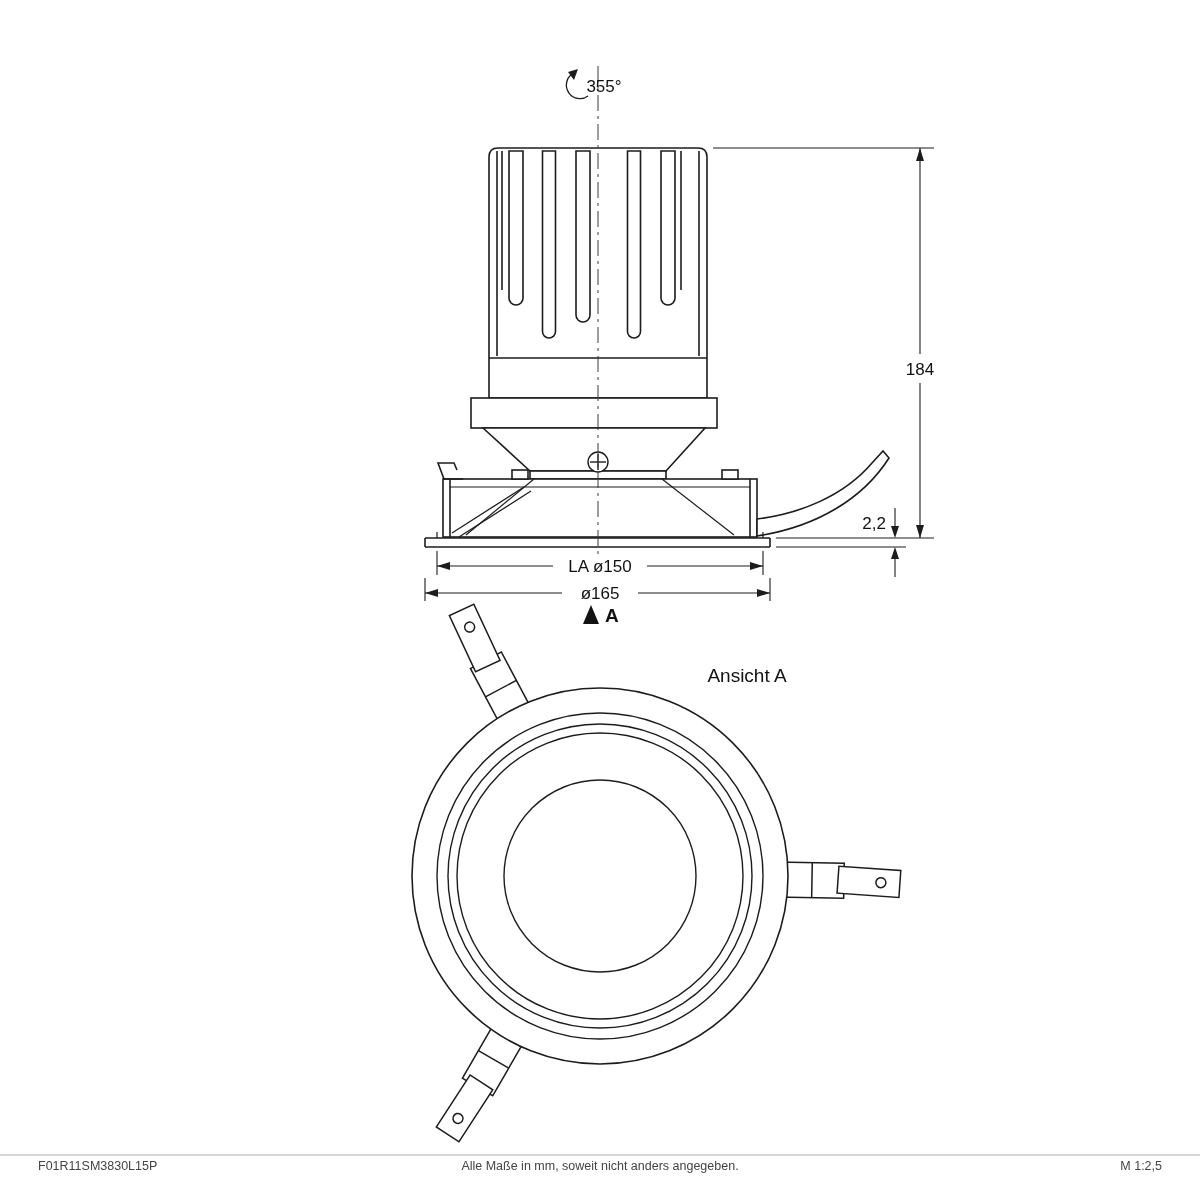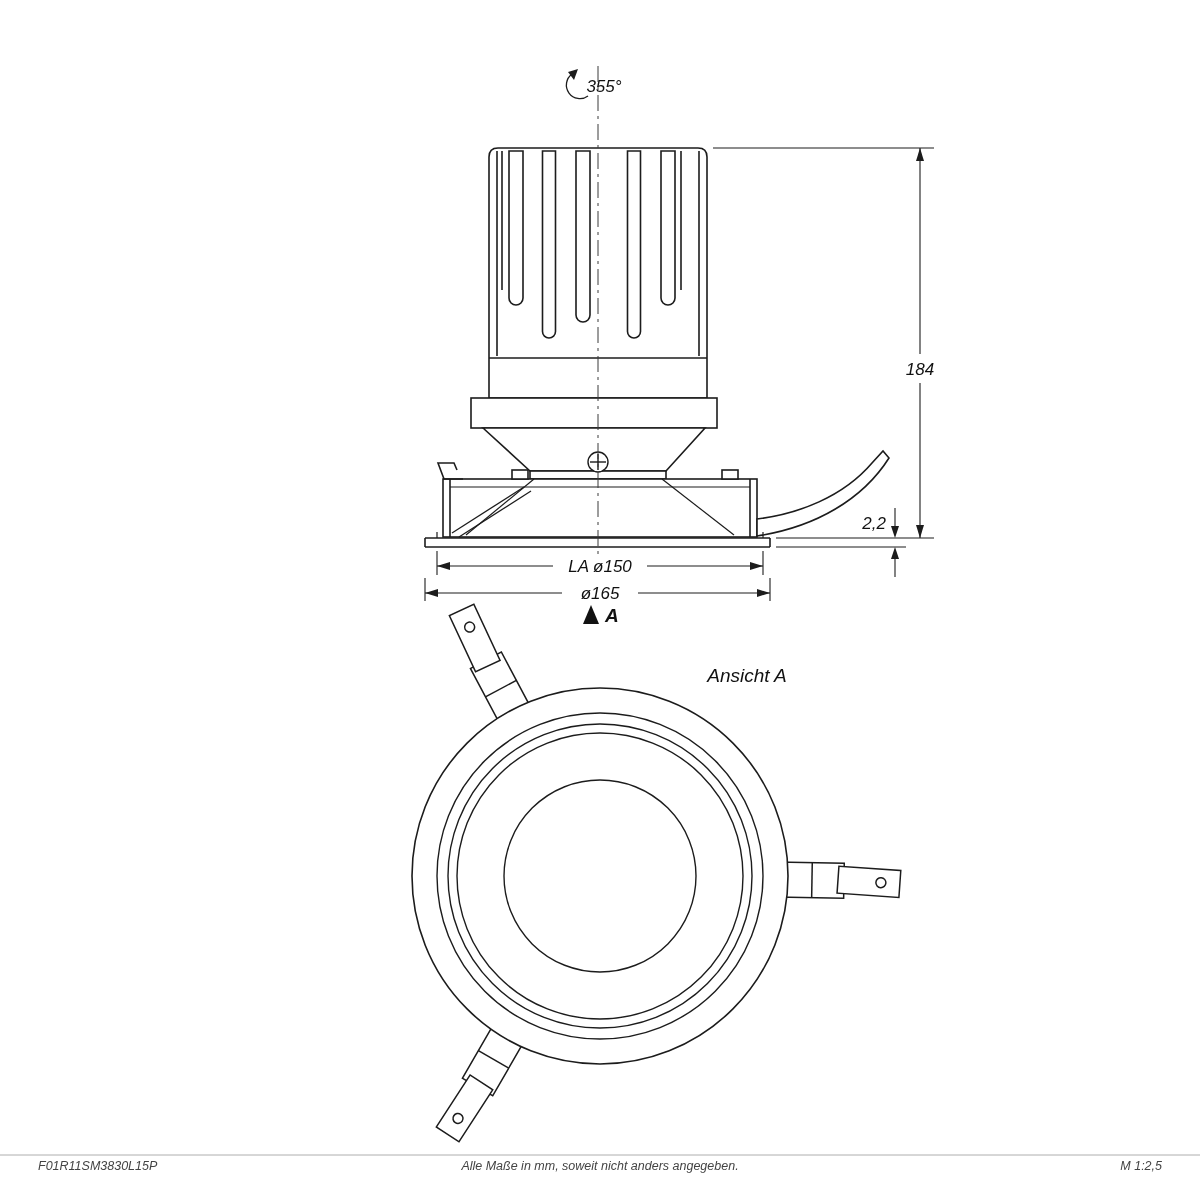--- a/index.html
+++ b/index.html
@@ -3,21 +3,20 @@
 <meta charset="utf-8">
 <style>
   html, body { margin: 0; padding: 0; background: #ffffff; }
   .sheet {
     position: relative;
     width: 1200px;
     height: 1200px;
     background: #ffffff;
     overflow: hidden;
     font-family: "Liberation Sans", sans-serif;
-    font-style: italic;
   }
   svg { display: block; }
   svg text { fill: #111; font-family: "Liberation Sans", sans-serif; }
   .dim-text   { font-size: 17px; }
   .rot-text   { font-size: 17px; }
   .view-title { font-size: 19px; }
   .label-a    { font-size: 19px; font-weight: bold; }
   .small-text { font-size: 12.5px; fill: #444; }
 </style>
 </head>

